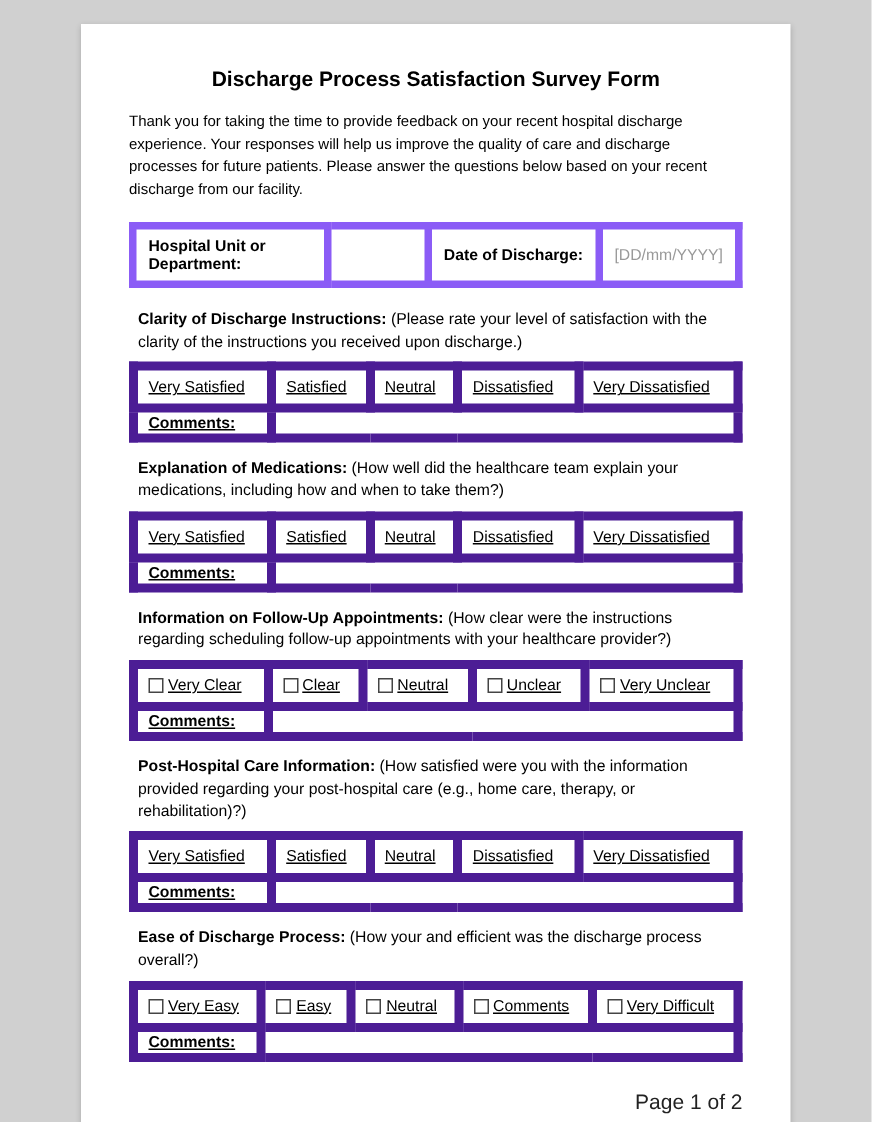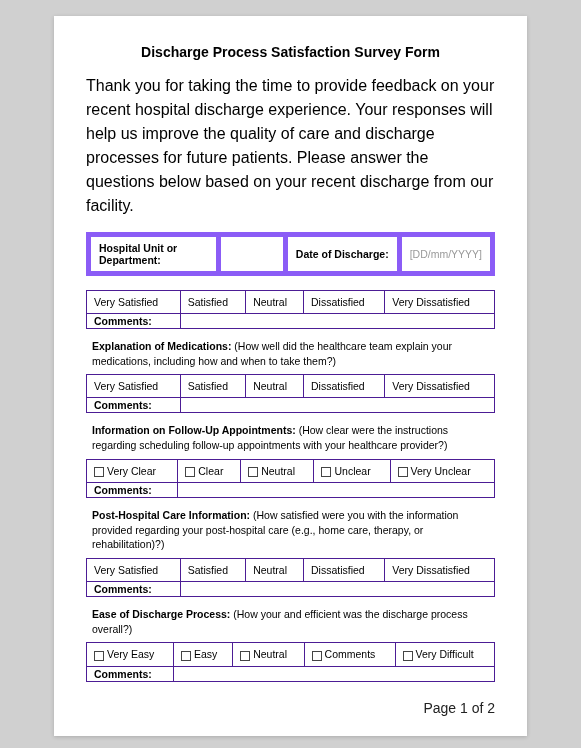--- a/index.html
+++ b/index.html
@@ -21,21 +21,21 @@
       box-shadow: 0 1px 4px rgba(0,0,0,0.18);
       position: relative;
     }
     .page-title {
       text-align: center;
       font-size: 14px;
       font-weight: bold;
       margin-bottom: 14px;
     }
     .intro {
-      font-size: 16px;
+      font-size: 10px;
       line-height: 1.5;
       margin-bottom: 14px;
     }
     .header-table {
       width: 100%;
       border-collapse: collapse;
       margin-bottom: 14px;
     }
     .header-table td {
       border: 5px solid #8b5cf6;
@@ -71,24 +71,25 @@
     }
     .section-desc b {
       font-weight: bold;
     }
     .rating-table {
       width: 100%;
       border-collapse: collapse;
       margin-bottom: 0;
     }
     .rating-table td {
-      border: 1px solid #4c1d95;
+      border: 6px solid #4c1d95;
       padding: 5px 7px;
       font-size: 10.5px;
       vertical-align: middle;
+      text-decoration: underline;
     }
     .rating-table tr.comments-row td {
       padding: 1px 7px;
     }
     .comments-label {
       font-weight: bold;
     }
     .checkbox-cell {
       white-space: nowrap;
     }
@@ -120,20 +121,23 @@
         <tr>
       <td class="label-cell">Hospital Unit or Department:</td>
       <td class="value-cell"></td>
       <td class="date-label">Date of Discharge:</td>
       <td class="date-value">[DD/mm/YYYY]</td>
     </tr>
   </tbody>
     </table>
 
   <div class="section">
+    <div class="section-desc">
+      <b>Clarity of Discharge Instructions:</b><span> (Please rate your level of satisfaction with the clarity of the instructions you received upon discharge.)</span>
+    </div>
     <table class="rating-table">
       <tbody>
           <tr>
         <td>Very Satisfied</td>
         <td>Satisfied</td>
         <td>Neutral</td>
         <td>Dissatisfied</td>
         <td>Very Dissatisfied</td>
       </tr>
       <tr class="comments-row">

